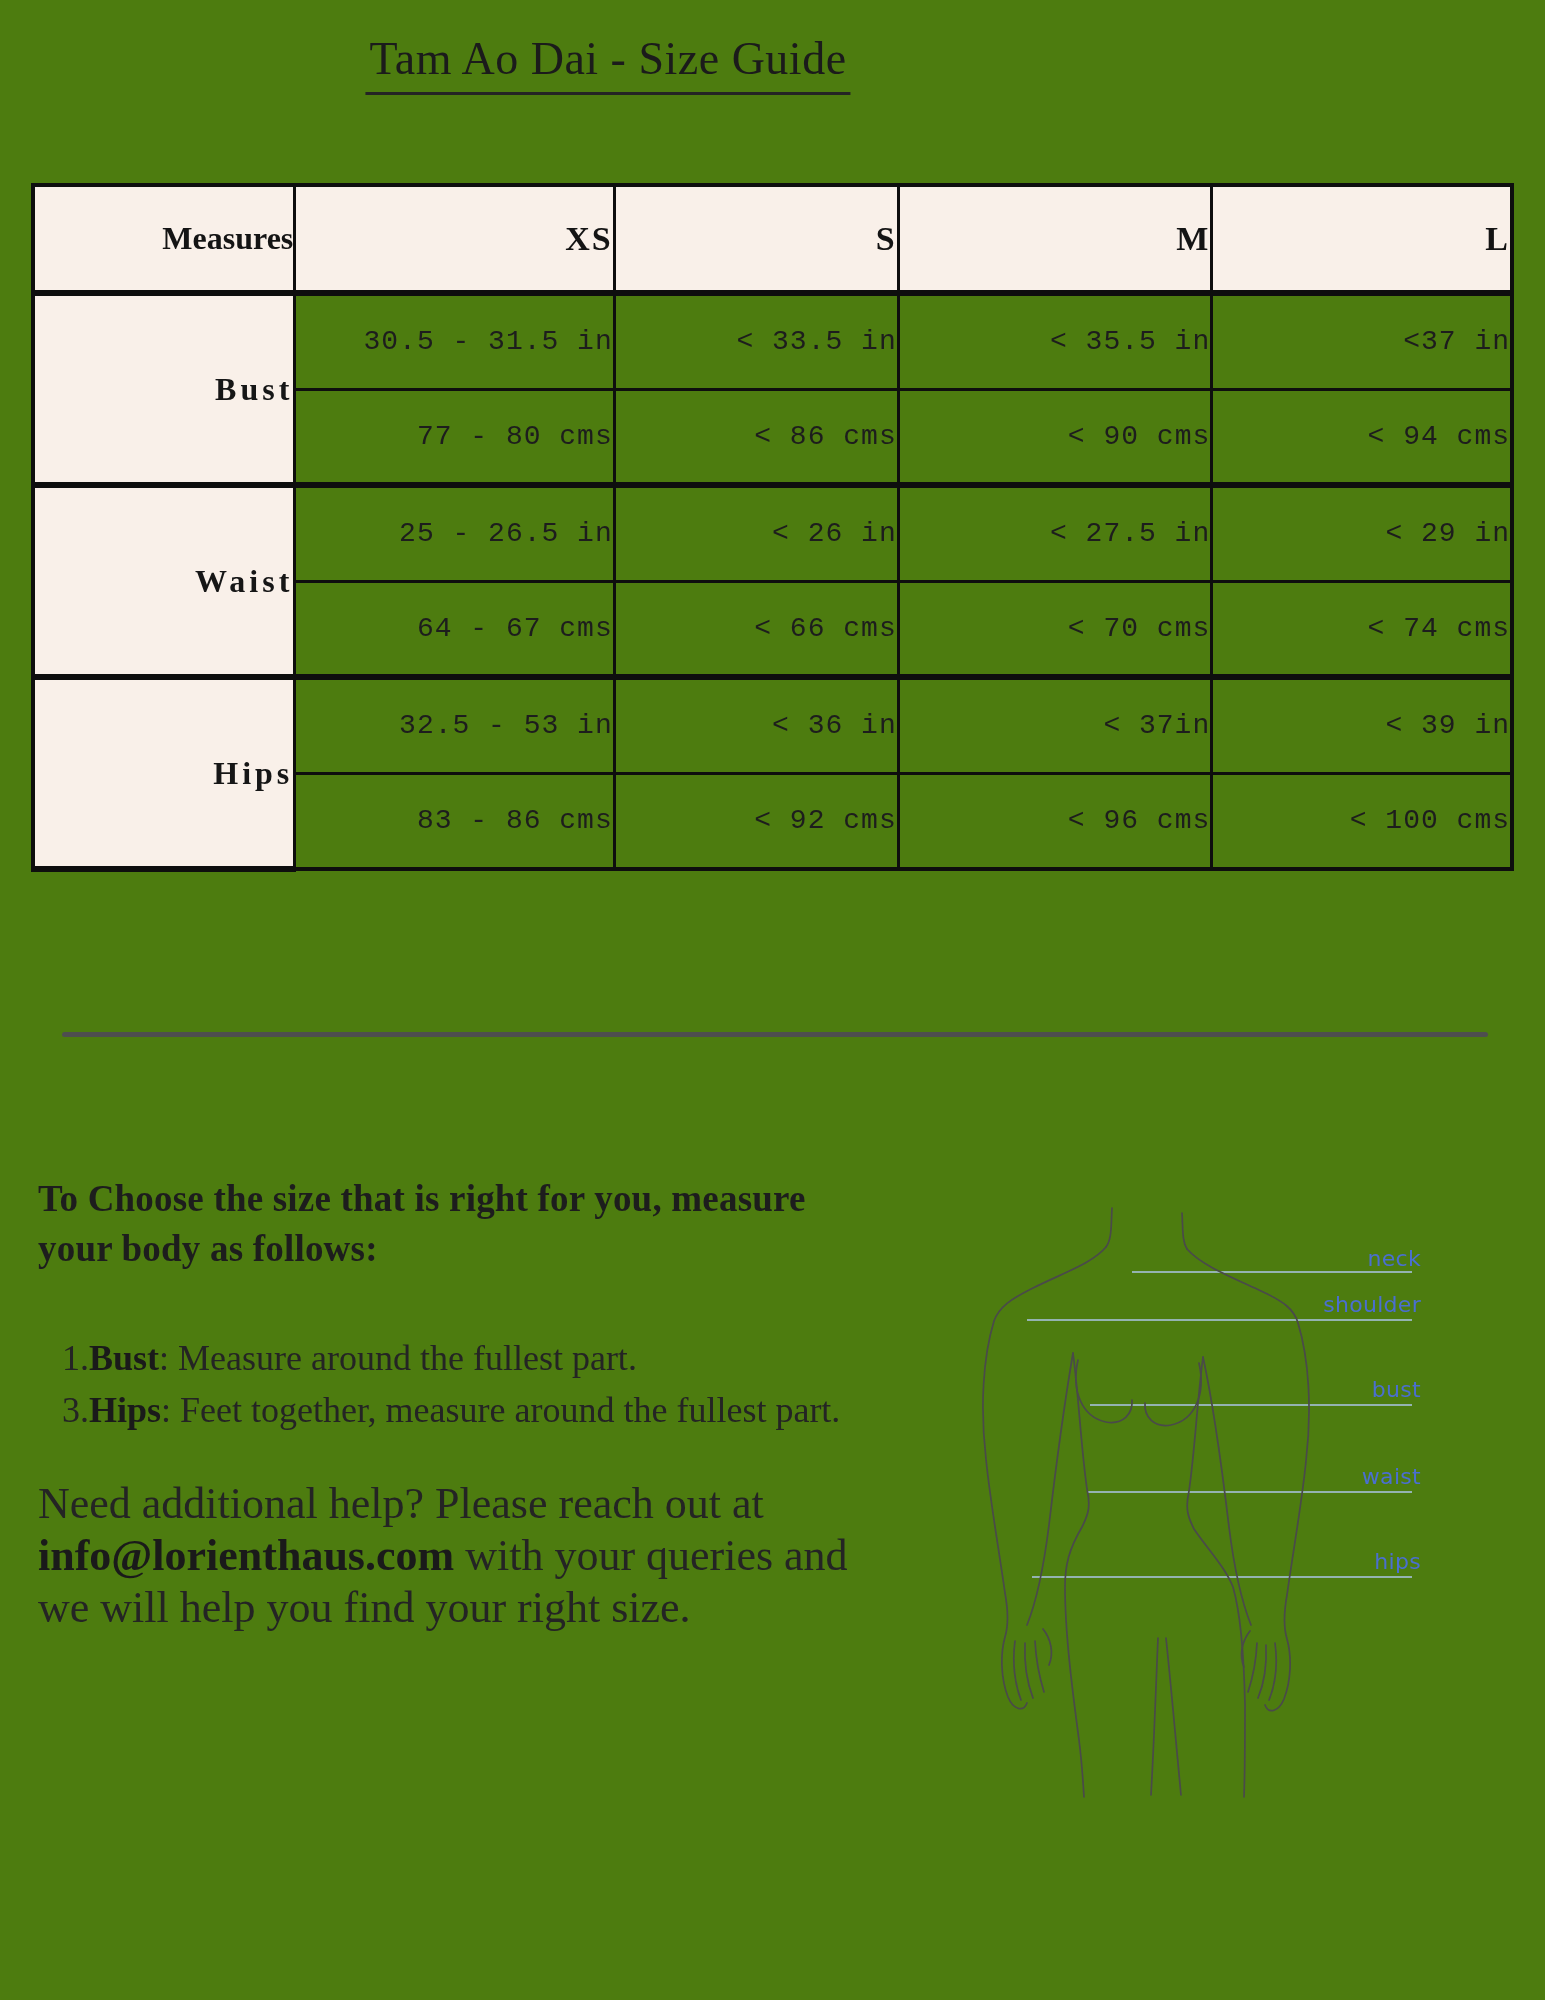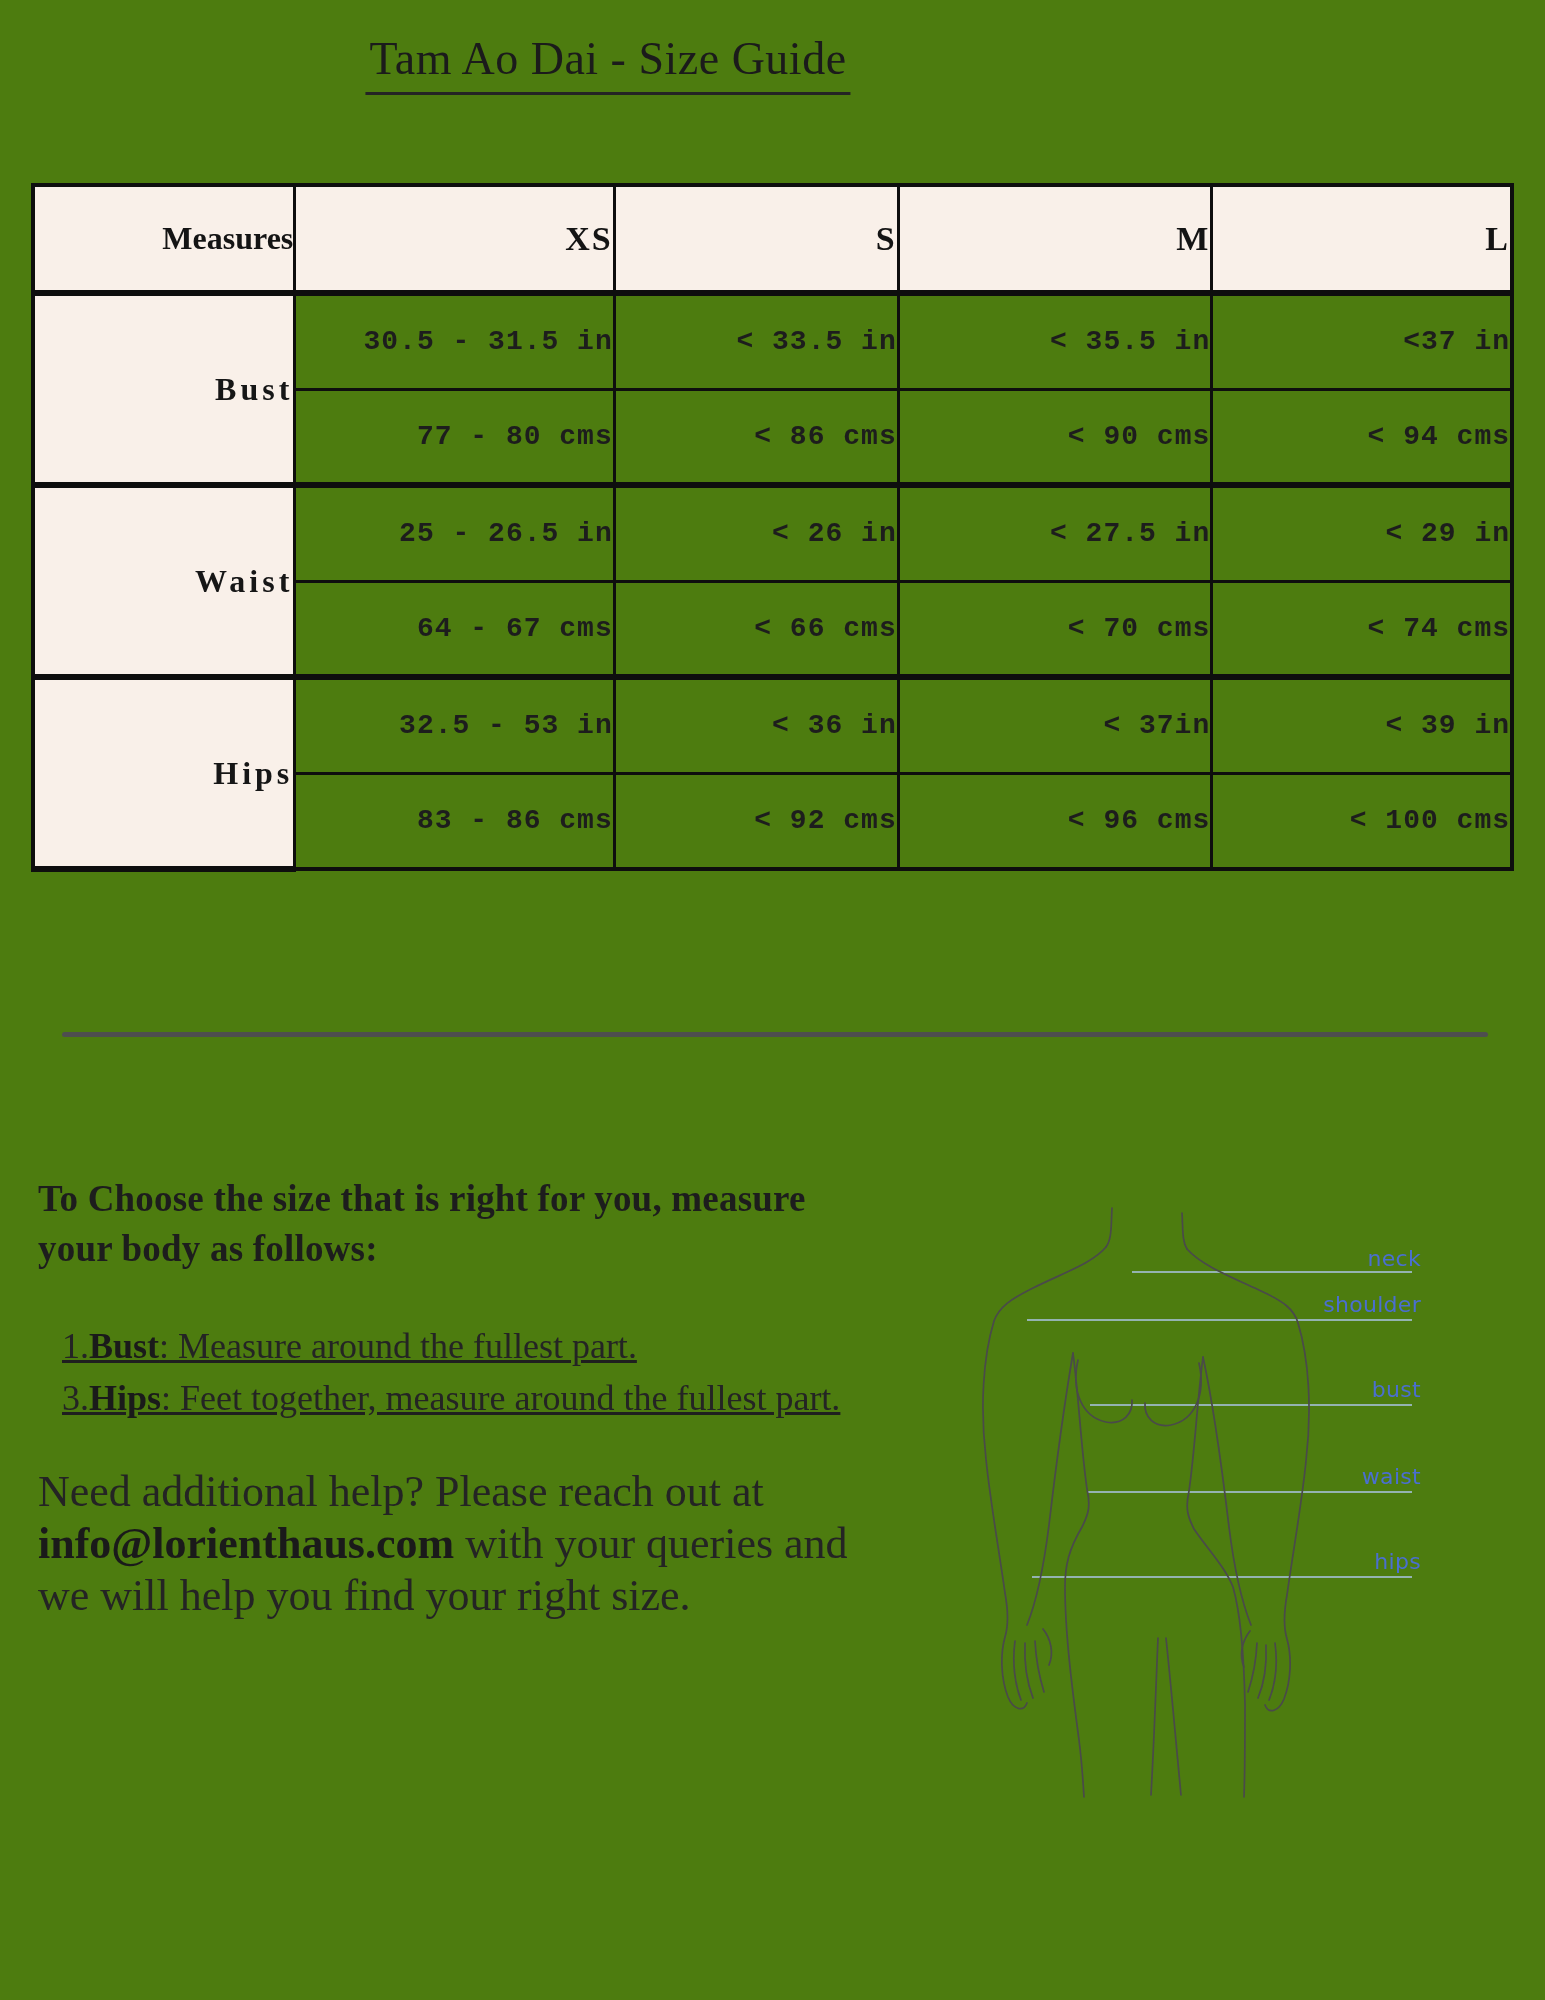--- a/index.html
+++ b/index.html
@@ -25,33 +25,33 @@
   thead th, tbody th { border-bottom-width:6px; }
   th.corner { font-size:32px; font-weight:700; color:#141414; }
   th.size   { font-size:34px; font-weight:700; letter-spacing:2px; color:#141414; }
   tbody th.measure {
     background:var(--table-header-bg,#f9f0e9);
     font-size:32px; font-weight:600; letter-spacing:4px; color:#161616;
   }
   tr.grp > th, tr.grp > td { border-top-width:6px; }
   td.val {
     font-family:"Liberation Mono", monospace;
-    font-size:28px; letter-spacing:1px; color:#1d1d1d; font-weight:700;
+    font-size:28px; letter-spacing:1px; color:#1d1d1d; font-weight:400;
   }
   
   .divider {
     position:absolute; top:1032px; left:62px; width:1426px; height:5px;
     background:var(--divider,#4e4e4e); border-radius:3px;
   }
   
   .instructions { position:absolute; top:1174px; left:38px; width:822px; }
   .instructions h2 {
     font-size:37px; font-weight:700; line-height:50px; color:#1d1d1d; letter-spacing:0.2px;
   }
-  .instructions ol { margin:46px 0 0 24px; padding:0;text-decoration:underline; }
+  .instructions ol { margin:58px 0 0 24px; padding:0; }
   .instructions li {
     list-style:none; font-size:36px; line-height:52px;
     padding-left:20px; text-indent:-20px; color:#242424;
   }
   .instructions li b, .instructions p b { font-weight:700; color:#1a1a1a; }
   .instructions p { margin-top:42px; font-size:44px; line-height:52px; color:#242424; }
   
   .figure { position:absolute; top:1195px; left:975px; width:470px; height:615px; }
   .fig-body { fill:none; stroke:#4a4a4a; stroke-width:1.7; stroke-linecap:round; }
   .fig-line { stroke:var(--figure-line-blue,#adc6e8); stroke-width:1.6; }

